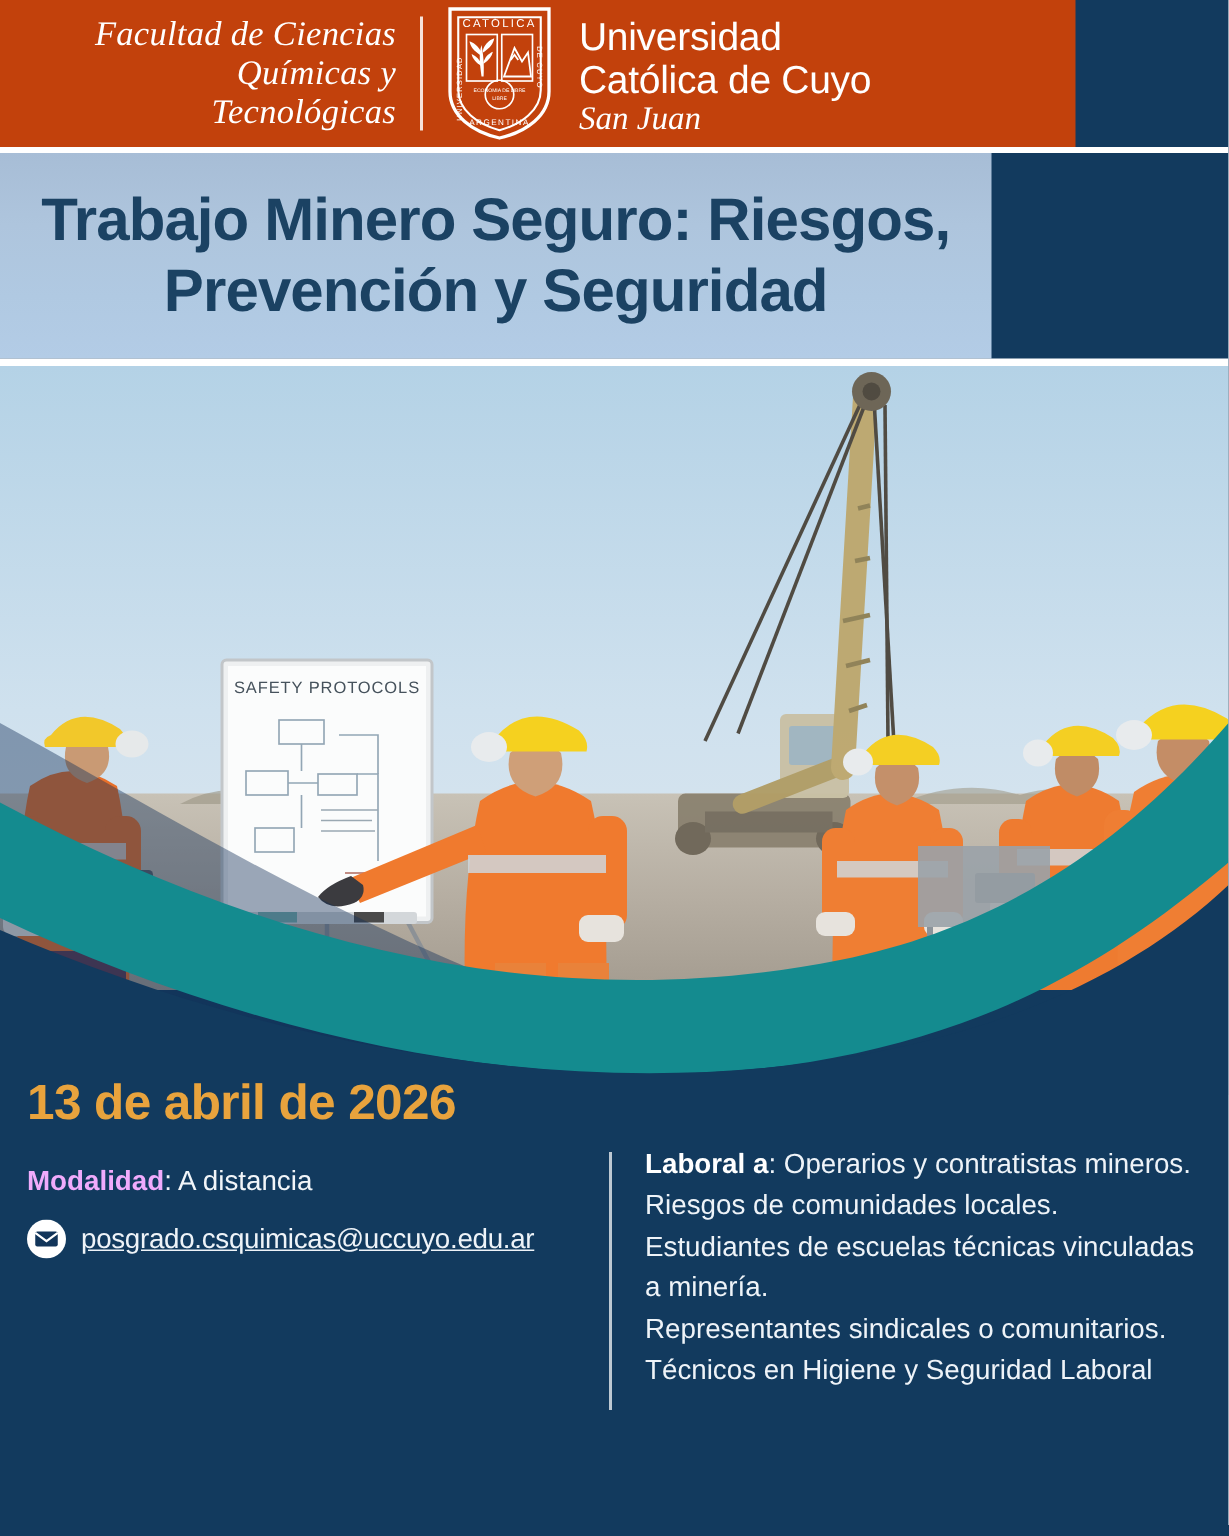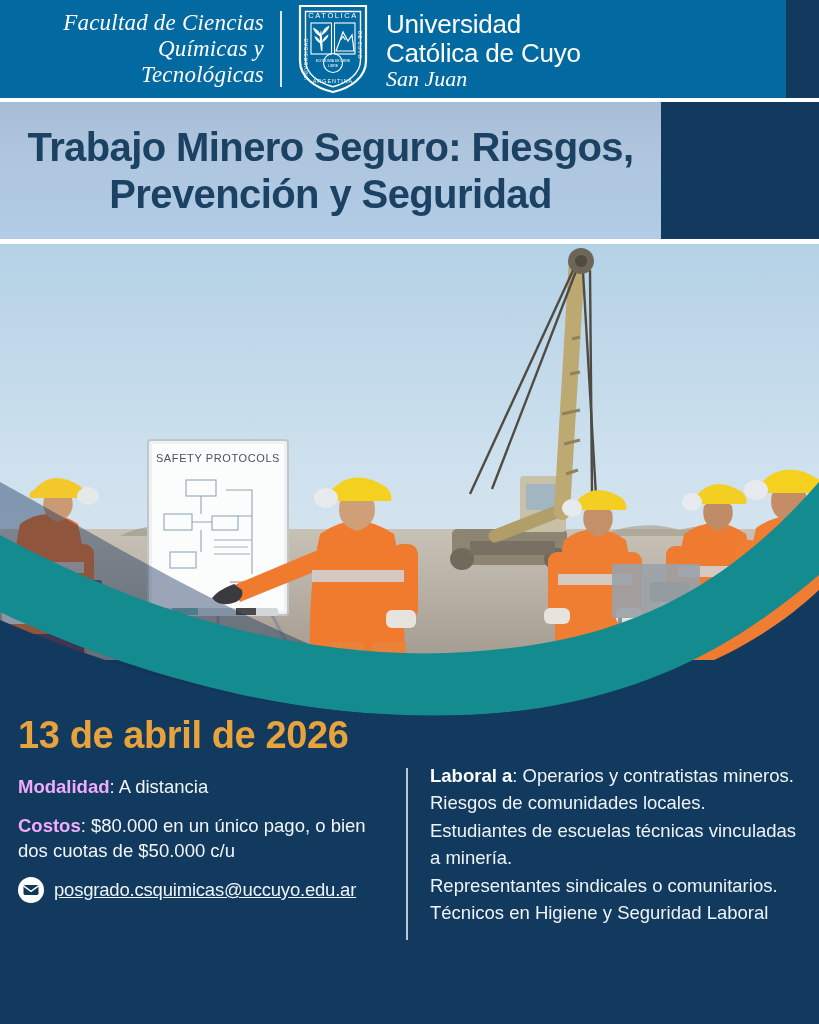--- a/index.html
+++ b/index.html
@@ -15,23 +15,23 @@
     width: 819px;
     height: 1024px;
     overflow: hidden;
     background: #123a5e;
   }
 
   
   .header {
     position: absolute;
     left: 0; top: 0;
-    width: 786px;
+    width: 717px;
     height: 98px;
-    background: #0369a1;
+    background: #c2410c;
     display: flex;
     align-items: center;
     box-sizing: border-box;
     padding-left: 26px;
   }
   .faculty-name {
     width: 238px;
     text-align: right;
     color: #ffffff;
     font-family: "Liberation Serif", serif;
@@ -135,21 +135,21 @@
   }
   .col-left {
     position: absolute;
     left: 18px; top: 16px;
     width: 370px;
   }
   .date {
     color: #e8a33d;
     font-family: "Liberation Sans", sans-serif;
     font-weight: bold;
-    font-size: 38px;
+    font-size: 33px;
     line-height: 38px;
     letter-spacing: -0.4px;
     margin-bottom: 20px;
   }
   .kv {
     color: #f1f5f9;
     font-size: 18.5px;
     line-height: 25px;
     margin-bottom: 14px;
   }
@@ -402,23 +402,20 @@
 
   <div class="info">
 
     <div class="col-left">
       <div class="date">13 de abril de 2026</div>
 
       <div class="kv">
         <b>Modalidad</b><span>: A distancia</span>
       </div>
 
-      <div class="kv">
-        <b>Costos</b><span>: $80.000 en un único pago, o bien dos cuotas de $50.000 c/u</span>
-      </div>
 
       <div class="mail-row">
         <svg class="mail-icon" viewBox="0 0 26 26">
           <circle cx="13" cy="13" r="13" fill="#ffffff"></circle>
           <rect x="5.5" y="8" width="15" height="10" rx="1.4" fill="#12355a"></rect>
           <path d="M5.5 8.9 L13 14.4 L20.5 8.9" fill="none" stroke="#ffffff" stroke-width="1.5"></path>
         </svg>
         <span class="mail-text">posgrado.csquimicas@uccuyo.edu.ar</span>
       </div>
     </div>

